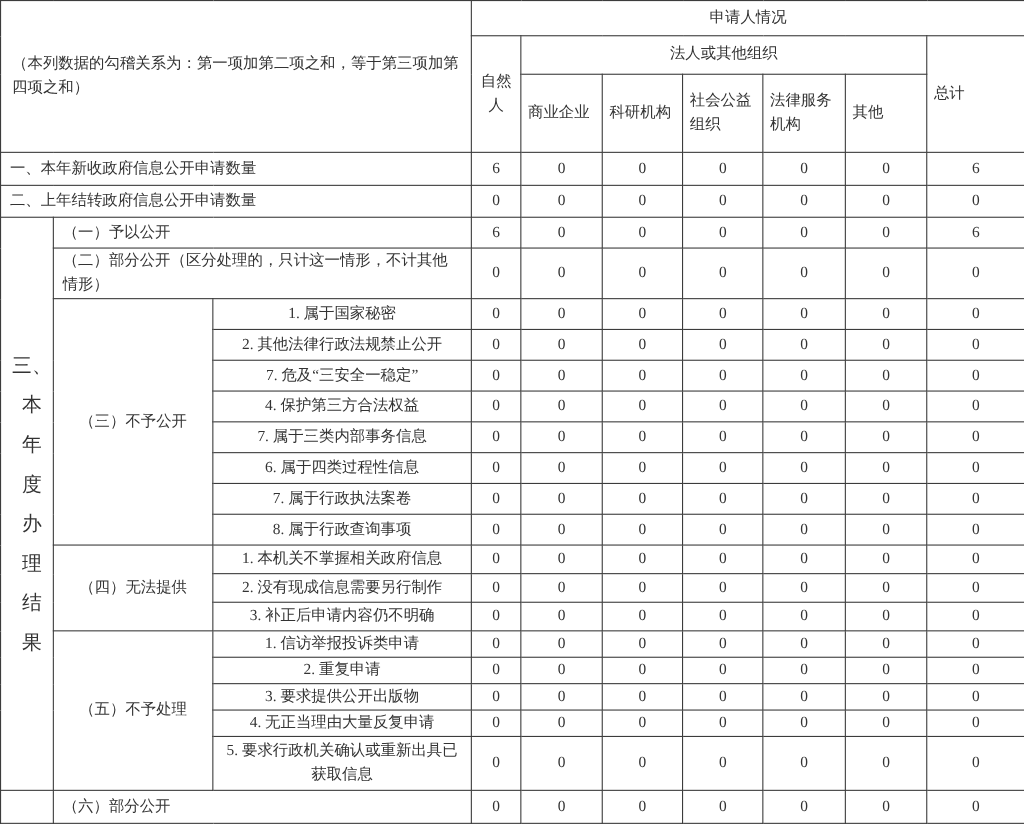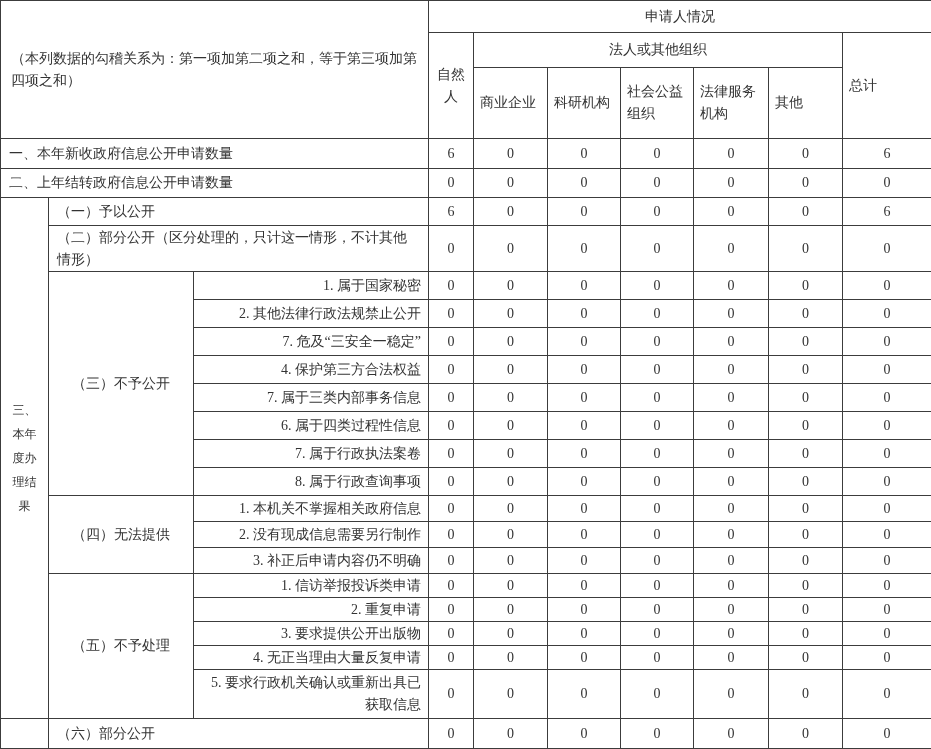--- a/index.html
+++ b/index.html
@@ -24,26 +24,26 @@
     box-sizing:border-box;
   }
   
   .note{text-align:left;padding:0 10px;}
   .hc{text-align:center;padding:0 6px;}
   .hl{text-align:left;padding:0 6px;word-break:break-all;}
   .nat{text-align:center;padding:0 6px;word-break:break-all;}
   
   .lbl{text-align:left;padding:0 8px;font-family:Liberation Serif, serif;}
   .grp{text-align:center;padding:0 7px;}
-  .item{text-align:right;padding:0 7px;}
+  .item{text-align:center;padding:0 7px;}
   .sec{
-    text-align:center;
+    text-align:right;
     padding:0 10px;
     word-break:break-all;
-    font-size:12px;
+    font-size:18px;
     line-height:2.0;
   }
   .num{text-align:center;padding:0 4px;}
   .spacer{padding:0;}
   
   .rh32{height:32px}.rh35{height:35px}.rh71{height:71px}
   .rh30{height:30px}.rh29{height:29px}.rh28{height:28px}
   .rh46{height:46px}.rh26{height:26px}.rh24{height:24px}
   .rh49{height:49px}
 </style>

